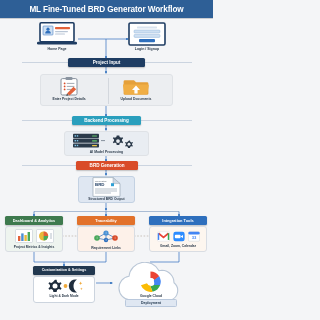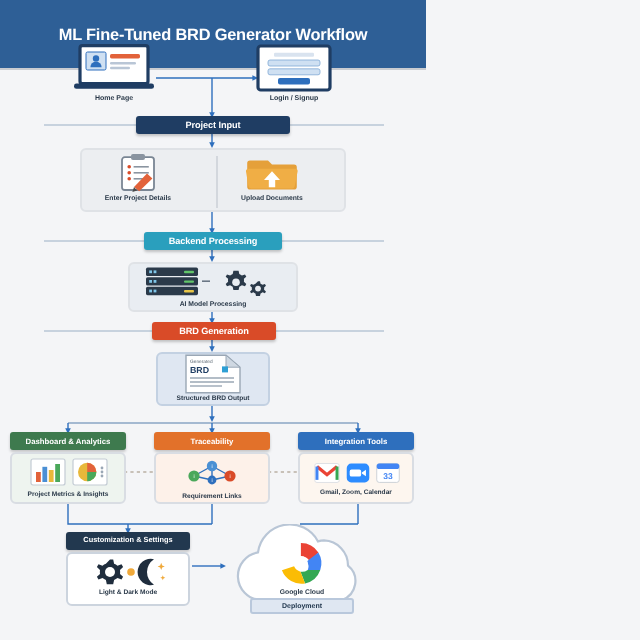--- a/index.html
+++ b/index.html
@@ -7,21 +7,21 @@
     width:213px; height:320px;
     background:#f4f5f7;
     font-family:"Liberation Sans", sans-serif;
     overflow:hidden;
     position:relative;
   }
   #page { width:213px; height:320px; position:relative; background:#f4f5f7; }
 
   
   .titlebar {
-    position:absolute; left:0; top:0; width:213px; height:35px;
+    position:absolute; left:0; top:0; width:213px; height:19px;
     background:#2e5f96;
     display:flex; align-items:center; justify-content:center;
     border-bottom:1px solid #c9ccd1;
   }
   .titlebar .t {
     color:#ffffff; font-size:8.2px; font-weight:bold; letter-spacing:-0.1px;
     white-space:nowrap;
   }
 
   

